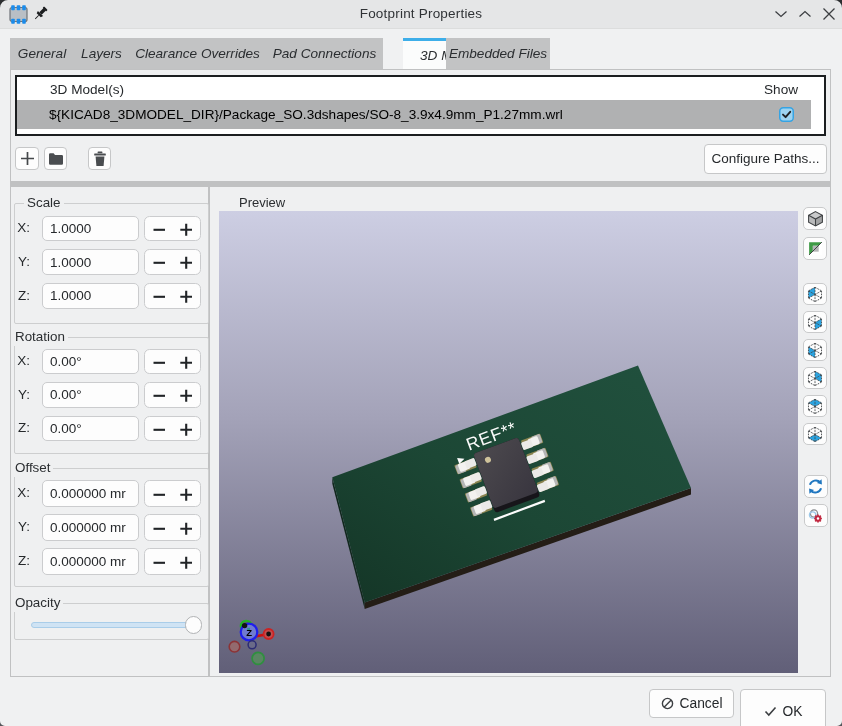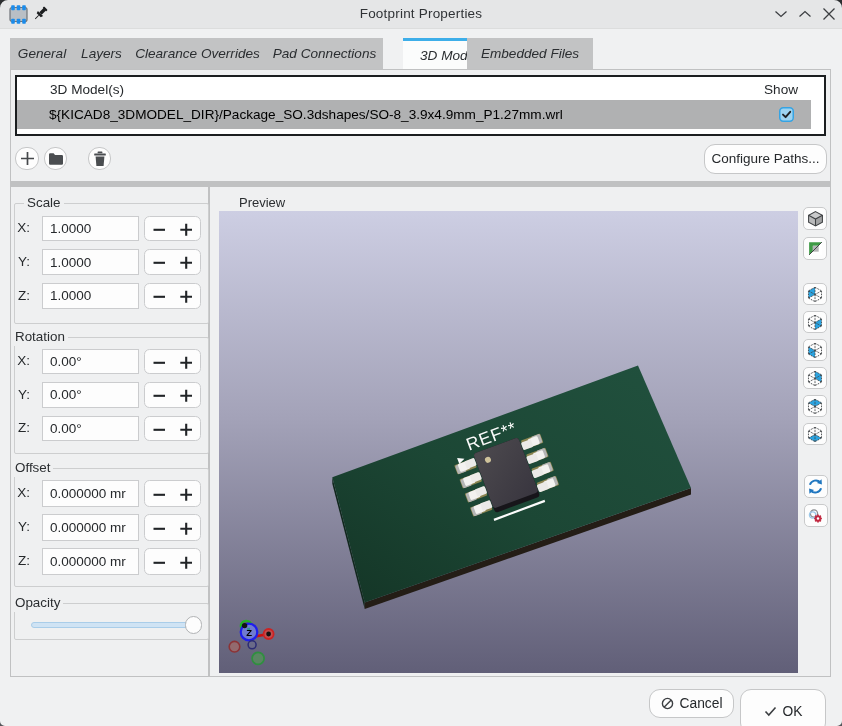--- a/index.html
+++ b/index.html
@@ -8,26 +8,26 @@
   .abs{position:absolute;}
   #titlebar{left:0;top:0;width:842px;height:28px;background:#e5e6e7;border-bottom:1px solid #dcdddd;}
   #title{left:0;top:0;width:842px;height:28px;line-height:28px;text-align:center;
          font-size:13.5px;color:#303336;font-weight:500;letter-spacing:0.2px;}
   .tab{top:38px;height:31px;background:#c2c3c4;font-size:13.6px;color:#2b2e31;
        display:flex;align-items:center;justify-content:center;box-sizing:border-box;font-style:italic;}
   .tab.sel{background:#fbfcfc;border-top:3.5px solid #3daee9;}
   #pane{left:10px;top:69px;width:821px;height:608px;background:#eff0f1;border:1px solid #c0c1c2;box-sizing:border-box;}
   #tbl{left:15px;top:75px;width:811px;height:61px;background:#fff;border:2px solid #1b1e20;box-sizing:border-box;}
   #row{left:17px;top:100px;width:794px;height:29px;background:#b0b1b2;}
-  .btn{background:#fdfdfd;border:1px solid #c6c7c8;border-radius:11px;box-sizing:border-box;
+  .btn{background:#fdfdfd;border:1px solid #c6c7c8;border-radius:4px;box-sizing:border-box;
        display:flex;align-items:center;justify-content:center;}
   .vbtn{border-radius:5px;border-color:#c9cacb;}
   .gbox{border:1px solid #cdcecf;border-radius:2px;}
   .glabel{background:#eff0f1;font-size:13.4px;color:#2b2e31;padding:0 3px;height:18px;line-height:18px;}
-  .inp{background:#fdfdfd;border:1px solid #cbccce;border-radius:0;box-sizing:border-box;
+  .inp{background:#fdfdfd;border:1px solid #cbccce;border-radius:5px;box-sizing:border-box;
        font-size:13.5px;color:#26292c;display:flex;align-items:center;}
   .spin{background:#fdfdfd;border:1px solid #cbccce;border-radius:5.5px;box-sizing:border-box;}
   .axlab{font-size:13.5px;color:#26292c;}
 </style>
 </head>
 <body>
 <div class="abs" id="titlebar"></div>
 <div class="abs" id="title">Footprint Properties</div>
 <svg class="abs" style="left:8px;top:4px;" width="21" height="21" viewBox="0 0 21 21">
     <rect x="2" y="3.5" width="17" height="14" rx="2" fill="#b9bfc5" stroke="#6e7377" stroke-width="1.2"></rect>
@@ -53,21 +53,21 @@
       <path d="M5.5 11.5 L11 16.5 L16.5 11.5"></path>
       <path d="M29.5 16.5 L35 11.5 L40.5 16.5"></path>
       <path d="M53.5 8.5 L64.5 19.5 M64.5 8.5 L53.5 19.5"></path>
     </g>
   </svg>
 <div class="abs tab" style="left:10px;width:64px;">General</div>
 <div class="abs tab" style="left:74px;width:55px;">Layers</div>
 <div class="abs tab" style="left:129px;width:137px;">Clearance Overrides</div>
 <div class="abs tab" style="left:266px;width:117px;">Pad Connections</div>
 <div class="abs tab sel" style="left:403px;width:99px;">3D Models</div>
-<div class="abs tab" style="left:467px;width:126px;">Embedded Files</div>
+<div class="abs tab" style="left:446px;width:104px;">Embedded Files</div>
 <div class="abs" id="pane"></div>
 <div class="abs" id="tbl"></div>
 <div class="abs" style="left:50px;top:81.5px;font-size:13.6px;">3D Model(s)</div>
 <div class="abs" style="left:764px;top:81.5px;font-size:13.6px;">Show</div>
 <div class="abs" id="row"></div>
 <div class="abs" style="left:49px;top:107px;font-size:13.6px;color:#000000;white-space:nowrap;">${KICAD8_3DMODEL_DIR}/Package_SO.3dshapes/SO-8_3.9x4.9mm_P1.27mm.wrl</div>
 <div class="abs" style="left:779px;top:107px;width:15px;height:15px;"><svg width="15" height="15" viewBox="0 0 15 15">
       <rect x="0.75" y="0.75" width="13.5" height="13.5" rx="3.4" fill="#9ed4f1" stroke="#36a3e3" stroke-width="1.5"></rect>
       <path d="M4 7.6 L6.6 10.2 L11.2 4.8" fill="none" stroke="#1f2224" stroke-width="1.9" stroke-linecap="round" stroke-linejoin="round"></path>
     </svg></div>

